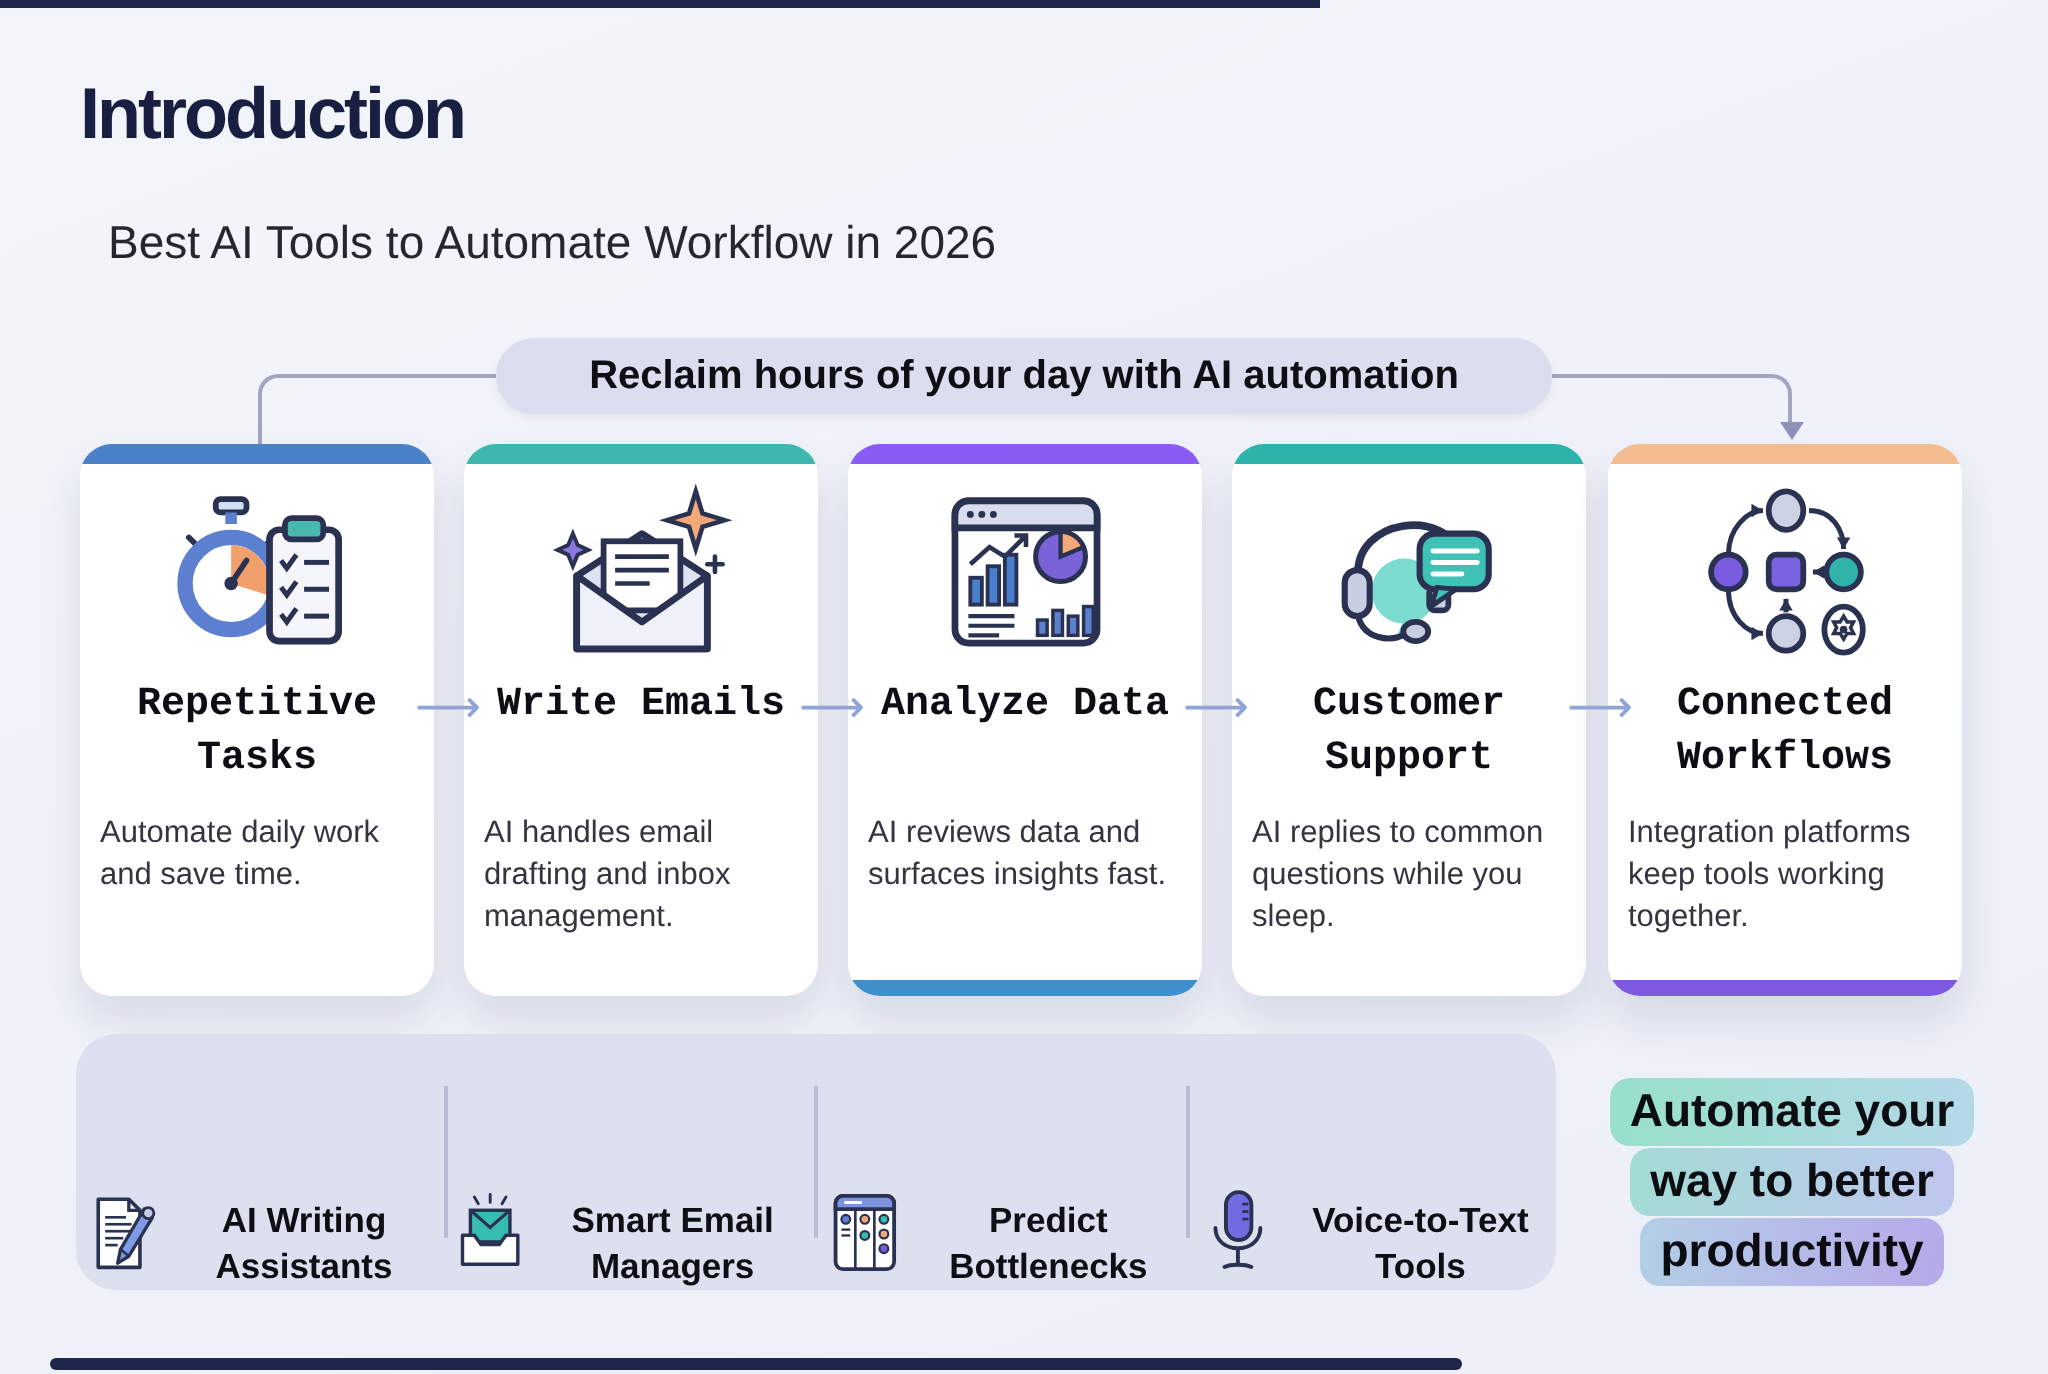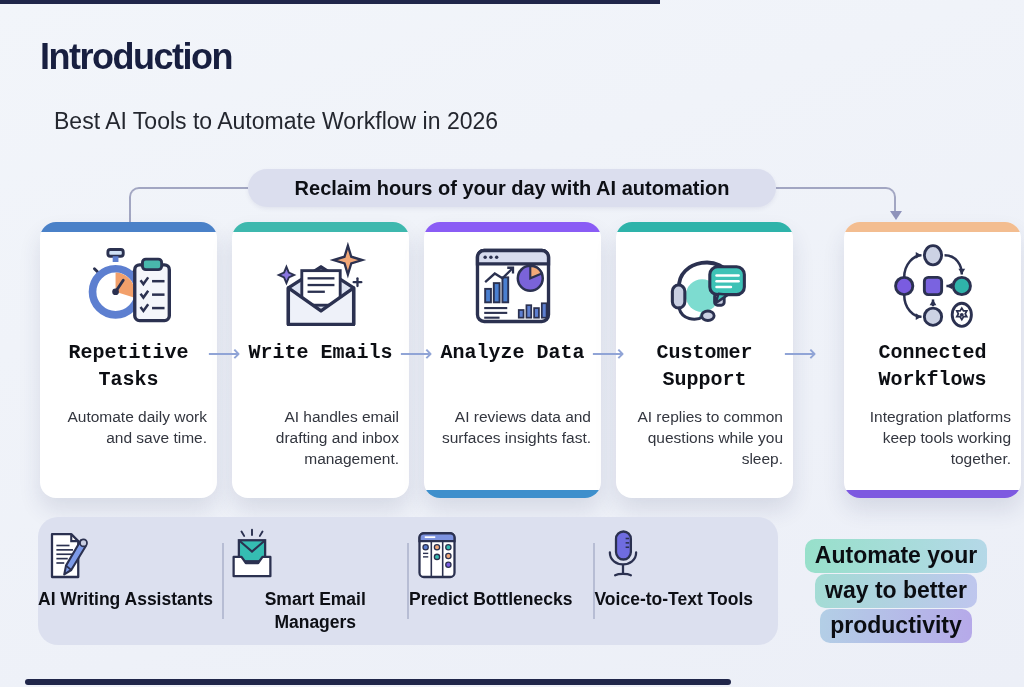--- a/index.html
+++ b/index.html
@@ -18,26 +18,26 @@
 
   .conn-left { position:absolute; left:129px; top:187px; width:119px; height:36px; border-left:2px solid #a2a6c2; border-top:2px solid #a2a6c2; border-top-left-radius:10px; z-index:1; }
   .conn-right { position:absolute; left:776px; top:187px; width:120px; height:26px; border-right:2px solid #a2a6c2; border-top:2px solid #a2a6c2; border-top-right-radius:10px; z-index:1; }
   .conn-arrowhead { position:absolute; left:890px; top:211px; width:0; height:0; border-left:6px solid transparent; border-right:6px solid transparent; border-top:9px solid #8f93bb; z-index:1; }
 
   .card { position:absolute; top:222px; width:177px; height:276px; background:#ffffff; border-radius:16px; overflow:hidden; box-shadow:0 12px 22px rgba(40,50,100,.12); z-index:2; }
   .card .band-top { position:absolute; left:0; top:0; width:100%; height:10px; }
   .card .band-bottom { position:absolute; left:0; bottom:0; width:100%; height:8px; }
   .card .icon-wrap { position:absolute; left:50%; top:16px; transform:translateX(-50%); width:96px; height:96px; }
   .card h3 { position:absolute; left:8px; right:8px; top:117px; text-align:center; font-size:20px; line-height:27px; font-weight:800; color:#0c0e13;font-family:Liberation Mono, monospace; }
-  .card p { position:absolute; left:10px; right:10px; top:184px; text-align:right; font-size:15.5px; line-height:21px; font-weight:400; color:#33363f; }
+  .card p { position:absolute; left:10px; right:10px; top:184px; text-align:left; font-size:15.5px; line-height:21px; font-weight:400; color:#33363f; }
 
   .flow-arrow { position:absolute; top:340px; width:34px; text-align:center; font-size:23px; color:#90a4d6; z-index:2; }
 
   .tools-panel { position:absolute; left:38px; top:517px; width:740px; height:128px; background:#dce0ef; border-radius:20px; display:flex; align-items:stretch; z-index:2; }
-  .tool { flex:1; display:flex; flex-direction:column; align-items:flex-start; padding-top:11px; }
+  .tool { flex:1; display:flex; flex-direction:row; align-items:flex-end; padding-top:11px; }
   .tool .t-icon { width:56px; height:56px; }
   .tool .t-label { margin-top:4px; text-align:center; font-size:17.5px; line-height:23px; font-weight:700; color:#0d0f15; }
   .tool-divider { width:2px; height:76px; align-self:center; background:#b7bdd4; }
 
   .highlight { position:absolute; left:792px; top:539px; width:208px; text-align:center; z-index:2; }
   .highlight .hl-line { margin-bottom:1px; }
   .highlight .hl-line span { display:inline-block; padding:3px 10px 4px; border-radius:10px; font-size:23px; font-weight:800; color:#0b0d12; }
   .hl-1 span { background:linear-gradient(95deg,#97e0ca,#b5d8e8); }
   .hl-2 span { background:linear-gradient(95deg,#a3dcd4,#bfc6ee); }
   .hl-3 span { background:linear-gradient(95deg,#b3cfe6,#b6a9e9); }
@@ -157,21 +157,21 @@
         <line x1="62" y1="39" x2="85" y2="39" stroke="#ffffff" stroke-width="2.6" stroke-linecap="round"></line>
         <line x1="62" y1="45" x2="85" y2="45" stroke="#ffffff" stroke-width="2.6" stroke-linecap="round"></line>
         <line x1="62" y1="51" x2="77" y2="51" stroke="#ffffff" stroke-width="2.6" stroke-linecap="round"></line>
       </svg>
     </span>
     <h3>Customer Support</h3>
     <p>AI replies to common questions while you sleep.</p>
     <div class="band-bottom"></div>
   </div>
 
-  <div class="card" style="left:844px">
+  <div class="card" style="left:804px">
     <div class="band-top" style="background: rgb(243, 189, 144);"></div>
     <span class="icon-wrap">
       <svg viewBox="0 0 100 100">
         <path d="M20 41 C20 27 30 18 38 18" fill="none" stroke="#2b3150" stroke-width="2.6"></path>
         <path d="M38 18 l-6 -3.5 v7 Z" fill="#2b3150"></path>
         <path d="M62 18 C74 18 80 28 80 38" fill="none" stroke="#2b3150" stroke-width="2.6"></path>
         <path d="M80 38 l-3.5 -6 h7 Z" fill="#2b3150"></path>
         <path d="M20 59 C20 74 30 82 38 82" fill="none" stroke="#2b3150" stroke-width="2.6"></path>
         <path d="M38 82 l-6 -3.5 v7 Z" fill="#2b3150"></path>
         <line x1="71" y1="50" x2="64" y2="50" stroke="#2b3150" stroke-width="2.6"></line>

